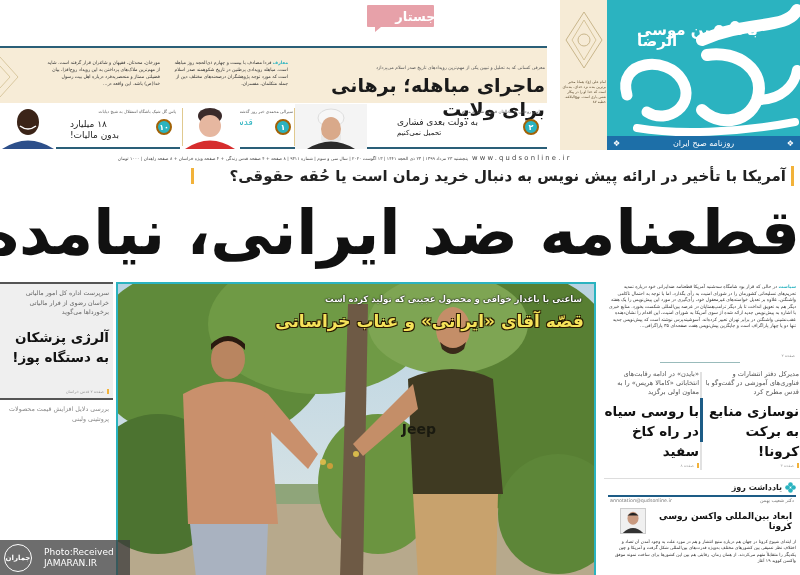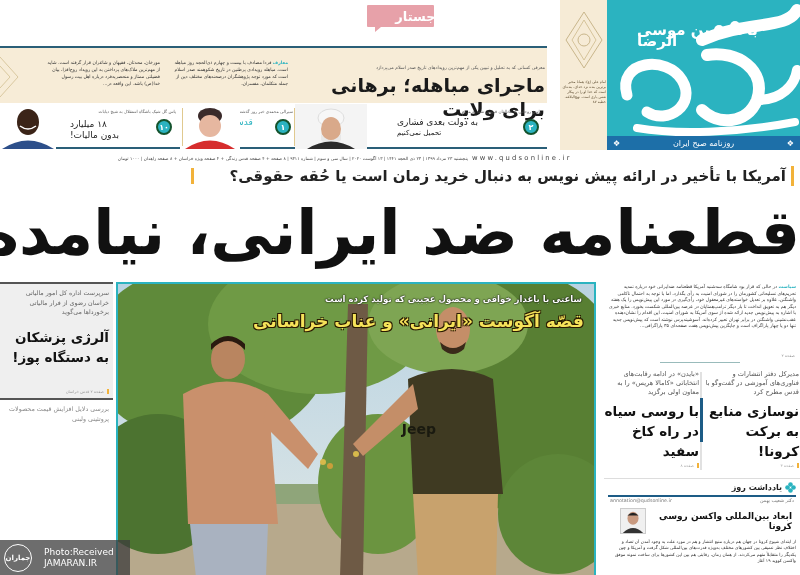--- a/index.html
+++ b/index.html
@@ -30,21 +30,21 @@
   .fb-col1 { left: 45px; top: 11px; width: 115px; }
   .fb-col2 { left: 170px; top: 11px; width: 118px; }
   .fb-col2 .tag { color: #2bb3c0; font-weight: bold; }
   .fb-kicker { position: absolute; left: 305px; top: 17px; width: 240px; font-size: 4.6px; color: #555; text-align: right; }
   .fb-title { position: absolute; left: 300px; top: 25px; width: 245px; font-size: 19px; font-weight: bold; color: #1a1a1a; text-align: right; line-height: 24px; }
 
   
   .teaser-row { left: 0; top: 104px; width: 547px; height: 45px; border-bottom: 2px solid #2a5f78; }
   .teaser { position: absolute; top: 0; height: 45px; }
   .teaser .kicker { position: absolute; right: 6px; top: 5px; font-size: 4.2px; color: #555; white-space: nowrap; }
-  .teaser .num { position: absolute; width: 16px; height: 16px; border-radius: 50%; background: #2bb3c0; border: 2px solid #14532d; color: #fff; font-size: 8px; font-weight: bold; display: flex; align-items: center; justify-content: center; top: 15px; }
+  .teaser .num { position: absolute; width: 16px; height: 16px; border-radius: 50%; background: #2bb3c0; border: 2px solid #a16207; color: #fff; font-size: 8px; font-weight: bold; display: flex; align-items: center; justify-content: center; top: 15px; }
   .teaser .ttl { position: absolute; font-size: 9px; line-height: 11px; color: #222; text-align: left; }
   .teaser .ttl .hl { color: #2bb3c0; }
   .teaser .photo { position: absolute; top: 0; height: 45px; overflow: hidden; }
   .divider-v { position: absolute; top: 4px; width: 1px; height: 38px; background: #e0c98f; }
 
   
   .dateline { left: 0; top: 152px; width: 600px; height: 12px; font-size: 4.4px; color: #444; display: flex; align-items: center; padding-right: 2px; white-space: nowrap; overflow: hidden; }
   .website { left: 472px; top: 152px; width: 130px; height: 12px; font-size: 6.8px; letter-spacing: 2.2px; color: #444; direction: ltr; text-align: left; display: flex; align-items: center; }
 
   
@@ -282,21 +282,21 @@
     <path d="M290 95 Q335 75 375 95 L385 210 L295 210 Z" fill="#3f3a22"></path>
     <path d="M295 100 L235 160 L245 172 L300 125 Z" fill="#c48e68"></path>
     <path d="M295 210 L380 210 L378 293 L300 293 Z" fill="#c8a26d"></path>
     <text x="318" y="150" font-family="DejaVu Sans, sans-serif" font-size="14" font-weight="bold" fill="#1a1a10">Jeep</text>
 
     <circle cx="205" cy="178" r="3" fill="#d7b94b"></circle>
     <circle cx="212" cy="182" r="3" fill="#c99e3a"></circle>
     <circle cx="238" cy="170" r="3" fill="#d7b94b"></circle>
   </svg>
   <div class="photo-kicker">ساعتی با باغدار خوافی و محصول عجیبی که تولید کرده است</div>
-  <div class="photo-title">قصّه آگوست «ایرانی» و عناب خراسانی</div>
+  <div class="photo-title">قصّه آقای «ایرانی» و عناب خراسانی</div>
 </div>
 
 <div class="abs watermark">
   <div class="wm-logo">جماران</div>
   <div class="wm-text">
     <div>Photo:Received</div>
     <div>JAMARAN.IR</div>
   </div>
 </div>
 

